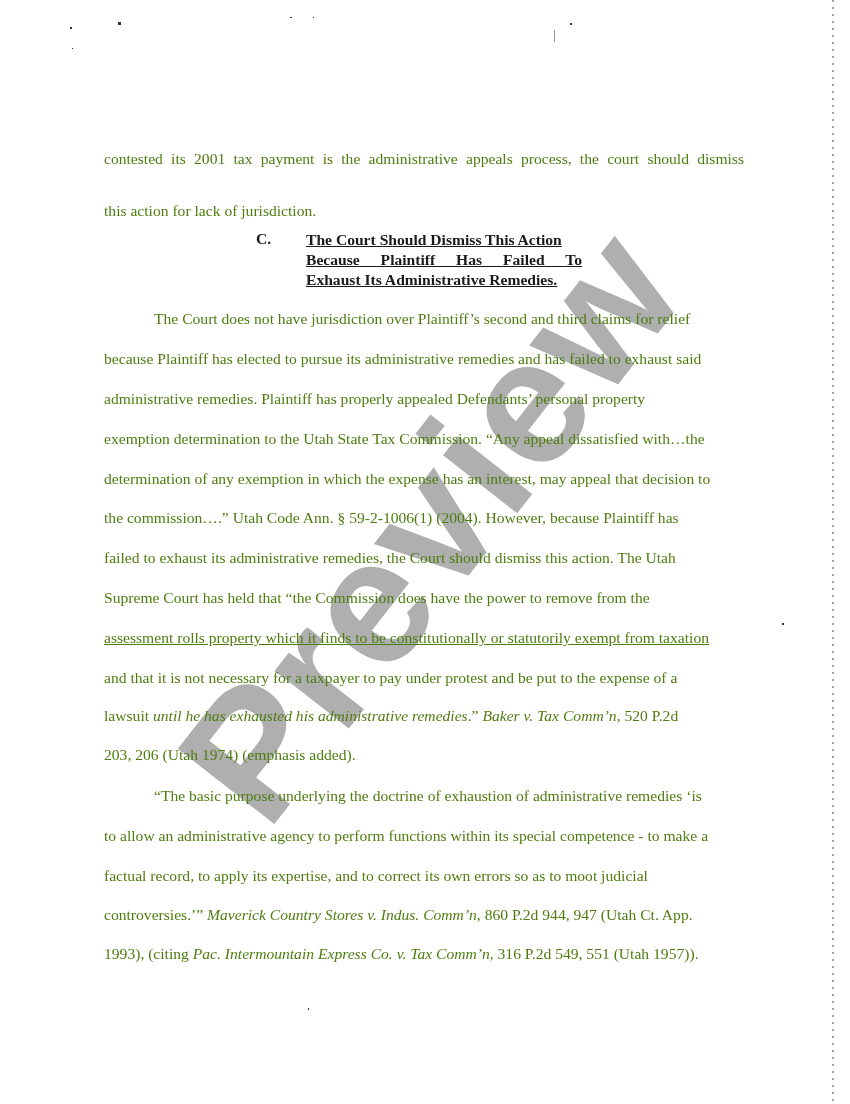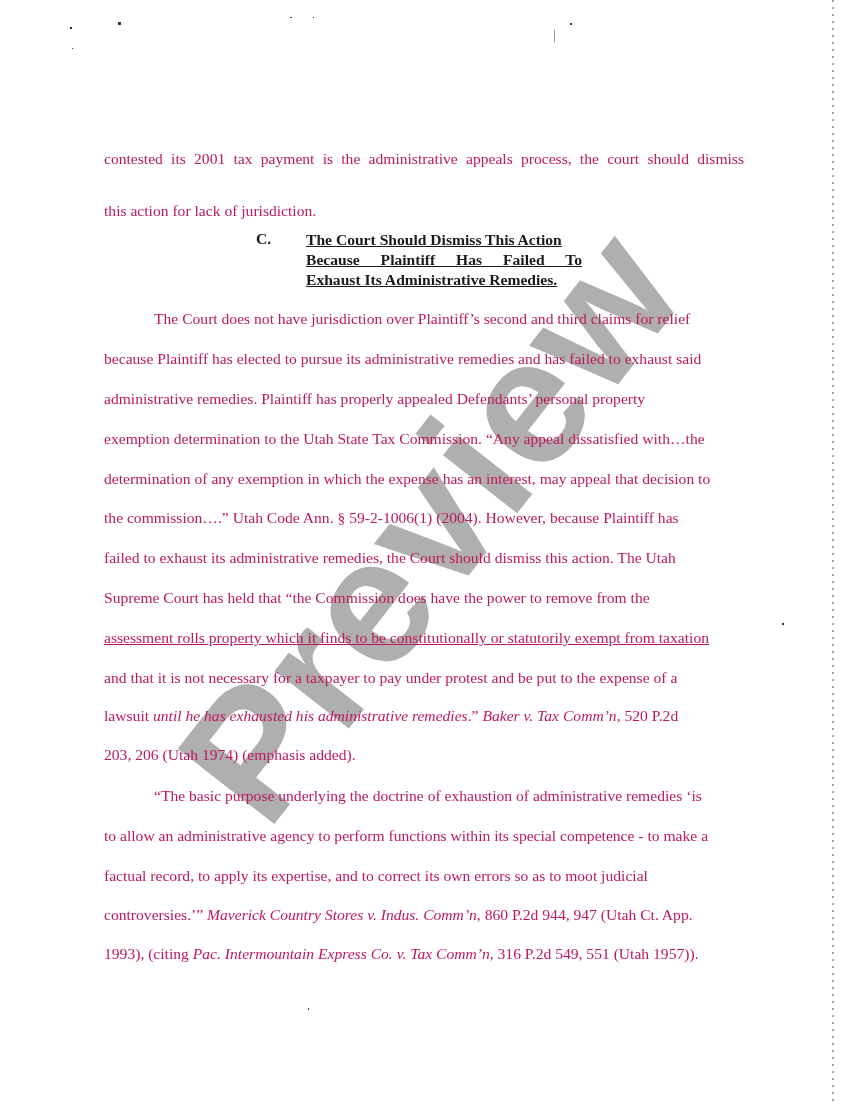--- a/index.html
+++ b/index.html
@@ -20,21 +20,21 @@
       left: 0; top: 0;
       width: 850px; height: 1104px;
       background: #ffffff;
     }
     .line {
       position: absolute;
       left: 104px;
       font-size: 15.6px;
       line-height: 18px;
       white-space: nowrap;
-      color: #be185d;
+      color: #4d7c0f;
       z-index: 2;
     }
     .line.indent { left: 154px; }
     .line.justify-full {
       width: 640px;
       text-align: justify;
       text-align-last: justify;
     }
     .line i { font-style: italic; }
 

